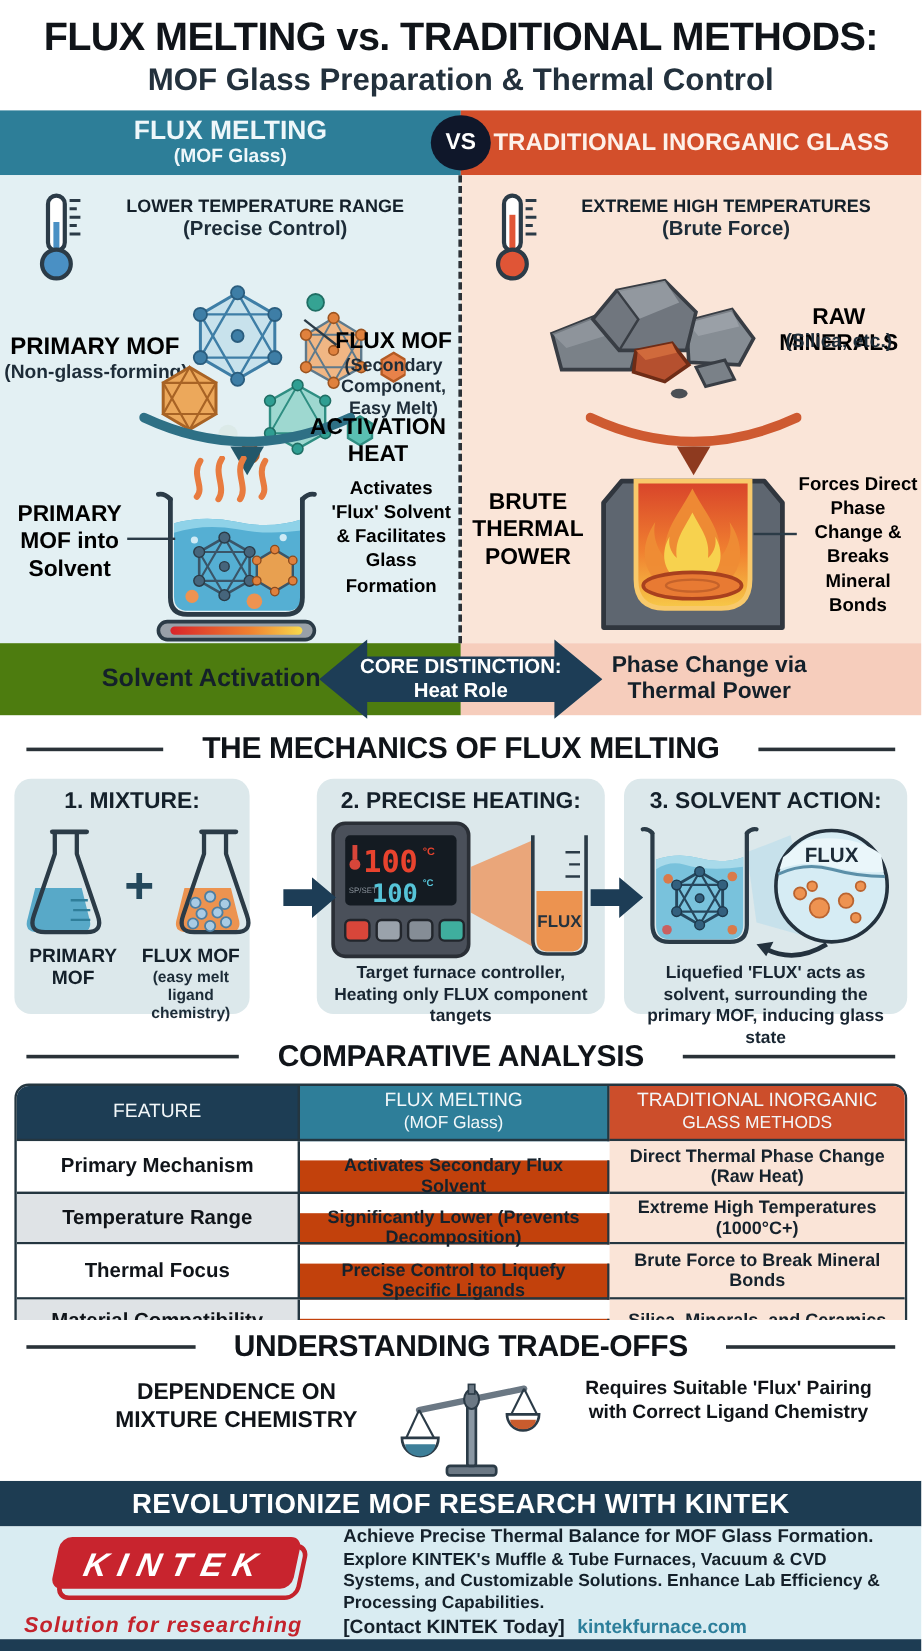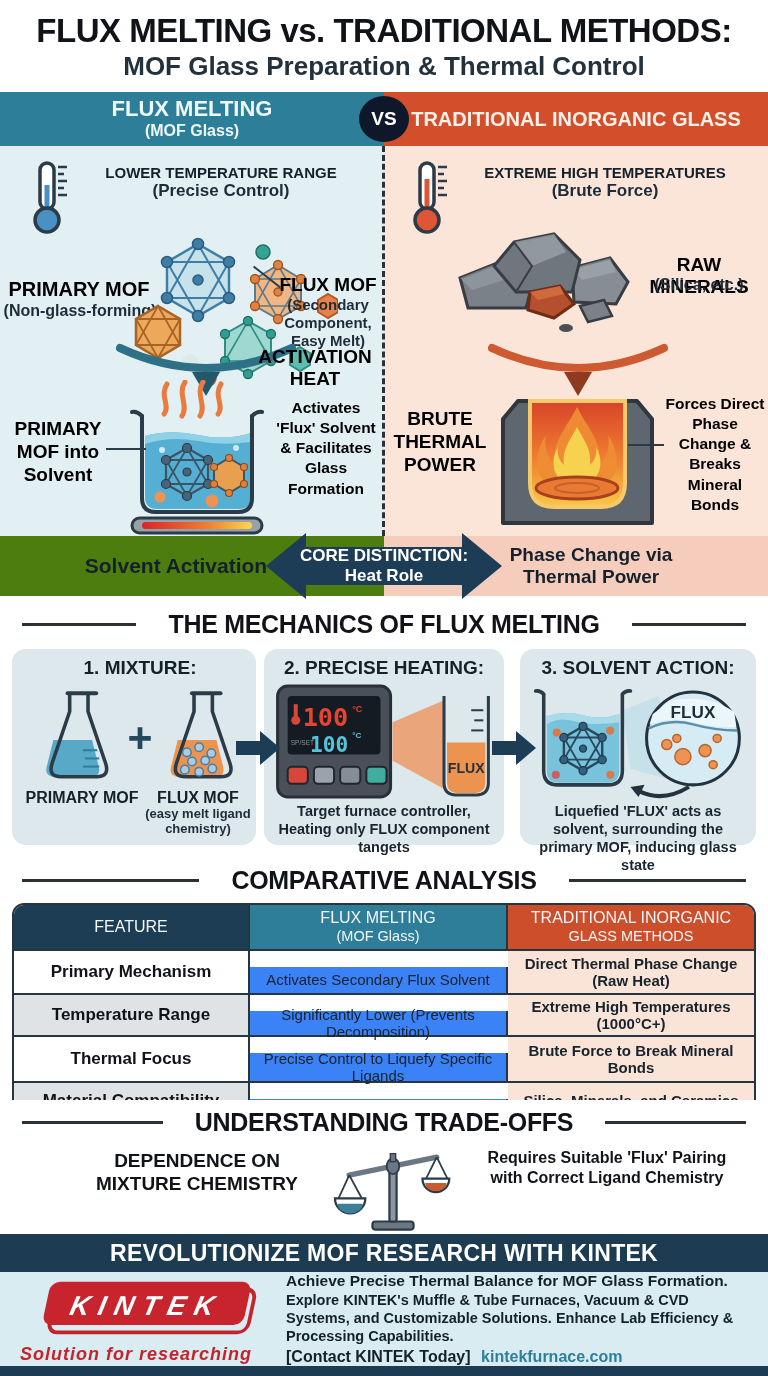--- a/index.html
+++ b/index.html
@@ -48,21 +48,21 @@
   
   .section-title { display:flex; align-items:center; gap:32px; margin:0 22px; }
   .section-title .rule { flex:1; height:3px; background:#2a3238; }
   .section-title .txt { font-size:25px; font-weight:bold; color:#101419; letter-spacing:-0.3px; white-space:nowrap; }
 
   
   .mechanics { height:260px; background:#fff; padding-top:14px; }
   .cards-row { position:relative; margin:10px 12px 0; height:196px; }
   .mcard { position:absolute; top:0; height:196px; background:#DCE8EB; border-radius:14px; padding-top:8px; }
   .mcard .m-title { text-align:center; font-size:19px; font-weight:bold; color:#14202a; }
-  .card1 { left:0; width:244px;padding-left:12px; }
+  .card1 { left:0; width:196px; }
   .card2 { left:252px; width:240px; }
   .card3 { left:508px; width:236px; }
   .card-arrow { position:absolute; top:82px; z-index:3; }
   .arrow1 { left:224px; }
   .arrow2 { left:480px; }
   .flask-labels { display:flex; margin-top:0; }
   .flask-labels .col { width:50%; text-align:center; }
   .flask-name { font-size:16px; font-weight:bold; color:#14202a; }
   .flask-sub { font-size:13px; font-weight:600; color:#1d2c38; line-height:1.15; }
   .m-caption { text-align:center; font-size:14.5px; font-weight:600; color:#182531; line-height:1.25; padding:0 10px; margin-top:2px; }
@@ -73,21 +73,21 @@
   .cell { display:flex; flex-direction:column; align-items:center; justify-content:center; text-align:center; border-right:2px solid #243640; border-bottom:2px solid #243640; padding:0 8px; line-height:1.15; }
   .cell:nth-child(3n) { border-right:none; }
   .cell.last-row { border-bottom:none; }
   .hcell { color:#f2f7f9; font-weight:normal; font-size:16px; }
   .hcell .h2l { font-size:14.5px; }
   .hc1 { background:#1D3D54; }
   .hc2 { background:#2E7E99; }
   .hc3 { background:#CC4E2B; }
   .fcell { font-size:17px; font-weight:bold; color:#101419; background:#fff; }
   .fcell.alt { background:#DFE3E6; }
-  .flux-cell { background:#3b82f6; font-size:15px; font-weight:400; color:#16222c;margin-top:16px; }
+  .flux-cell { background:#c2410c; font-size:15px; font-weight:700; color:#16222c;margin-top:16px; }
   .trad-cell { background:#FAE4D7; font-size:15px; font-weight:600; color:#16222c; }
 
   
   .tradeoffs { height:134px; background:#fff; padding-top:8px; position:relative; }
   .to-left { position:absolute; left:72px; top:50px; width:250px; text-align:center; font-size:19px; font-weight:bold; color:#101419; line-height:1.2; }
   .to-scale { position:absolute; left:333px; top:34px; }
   .to-right { position:absolute; left:482px; top:48px; width:250px; text-align:center; font-size:16px; font-weight:600; color:#101419; line-height:1.25; }
 
   
   .footer-banner { height:38px; background:#1D3C52; display:flex; align-items:center; justify-content:center; }

